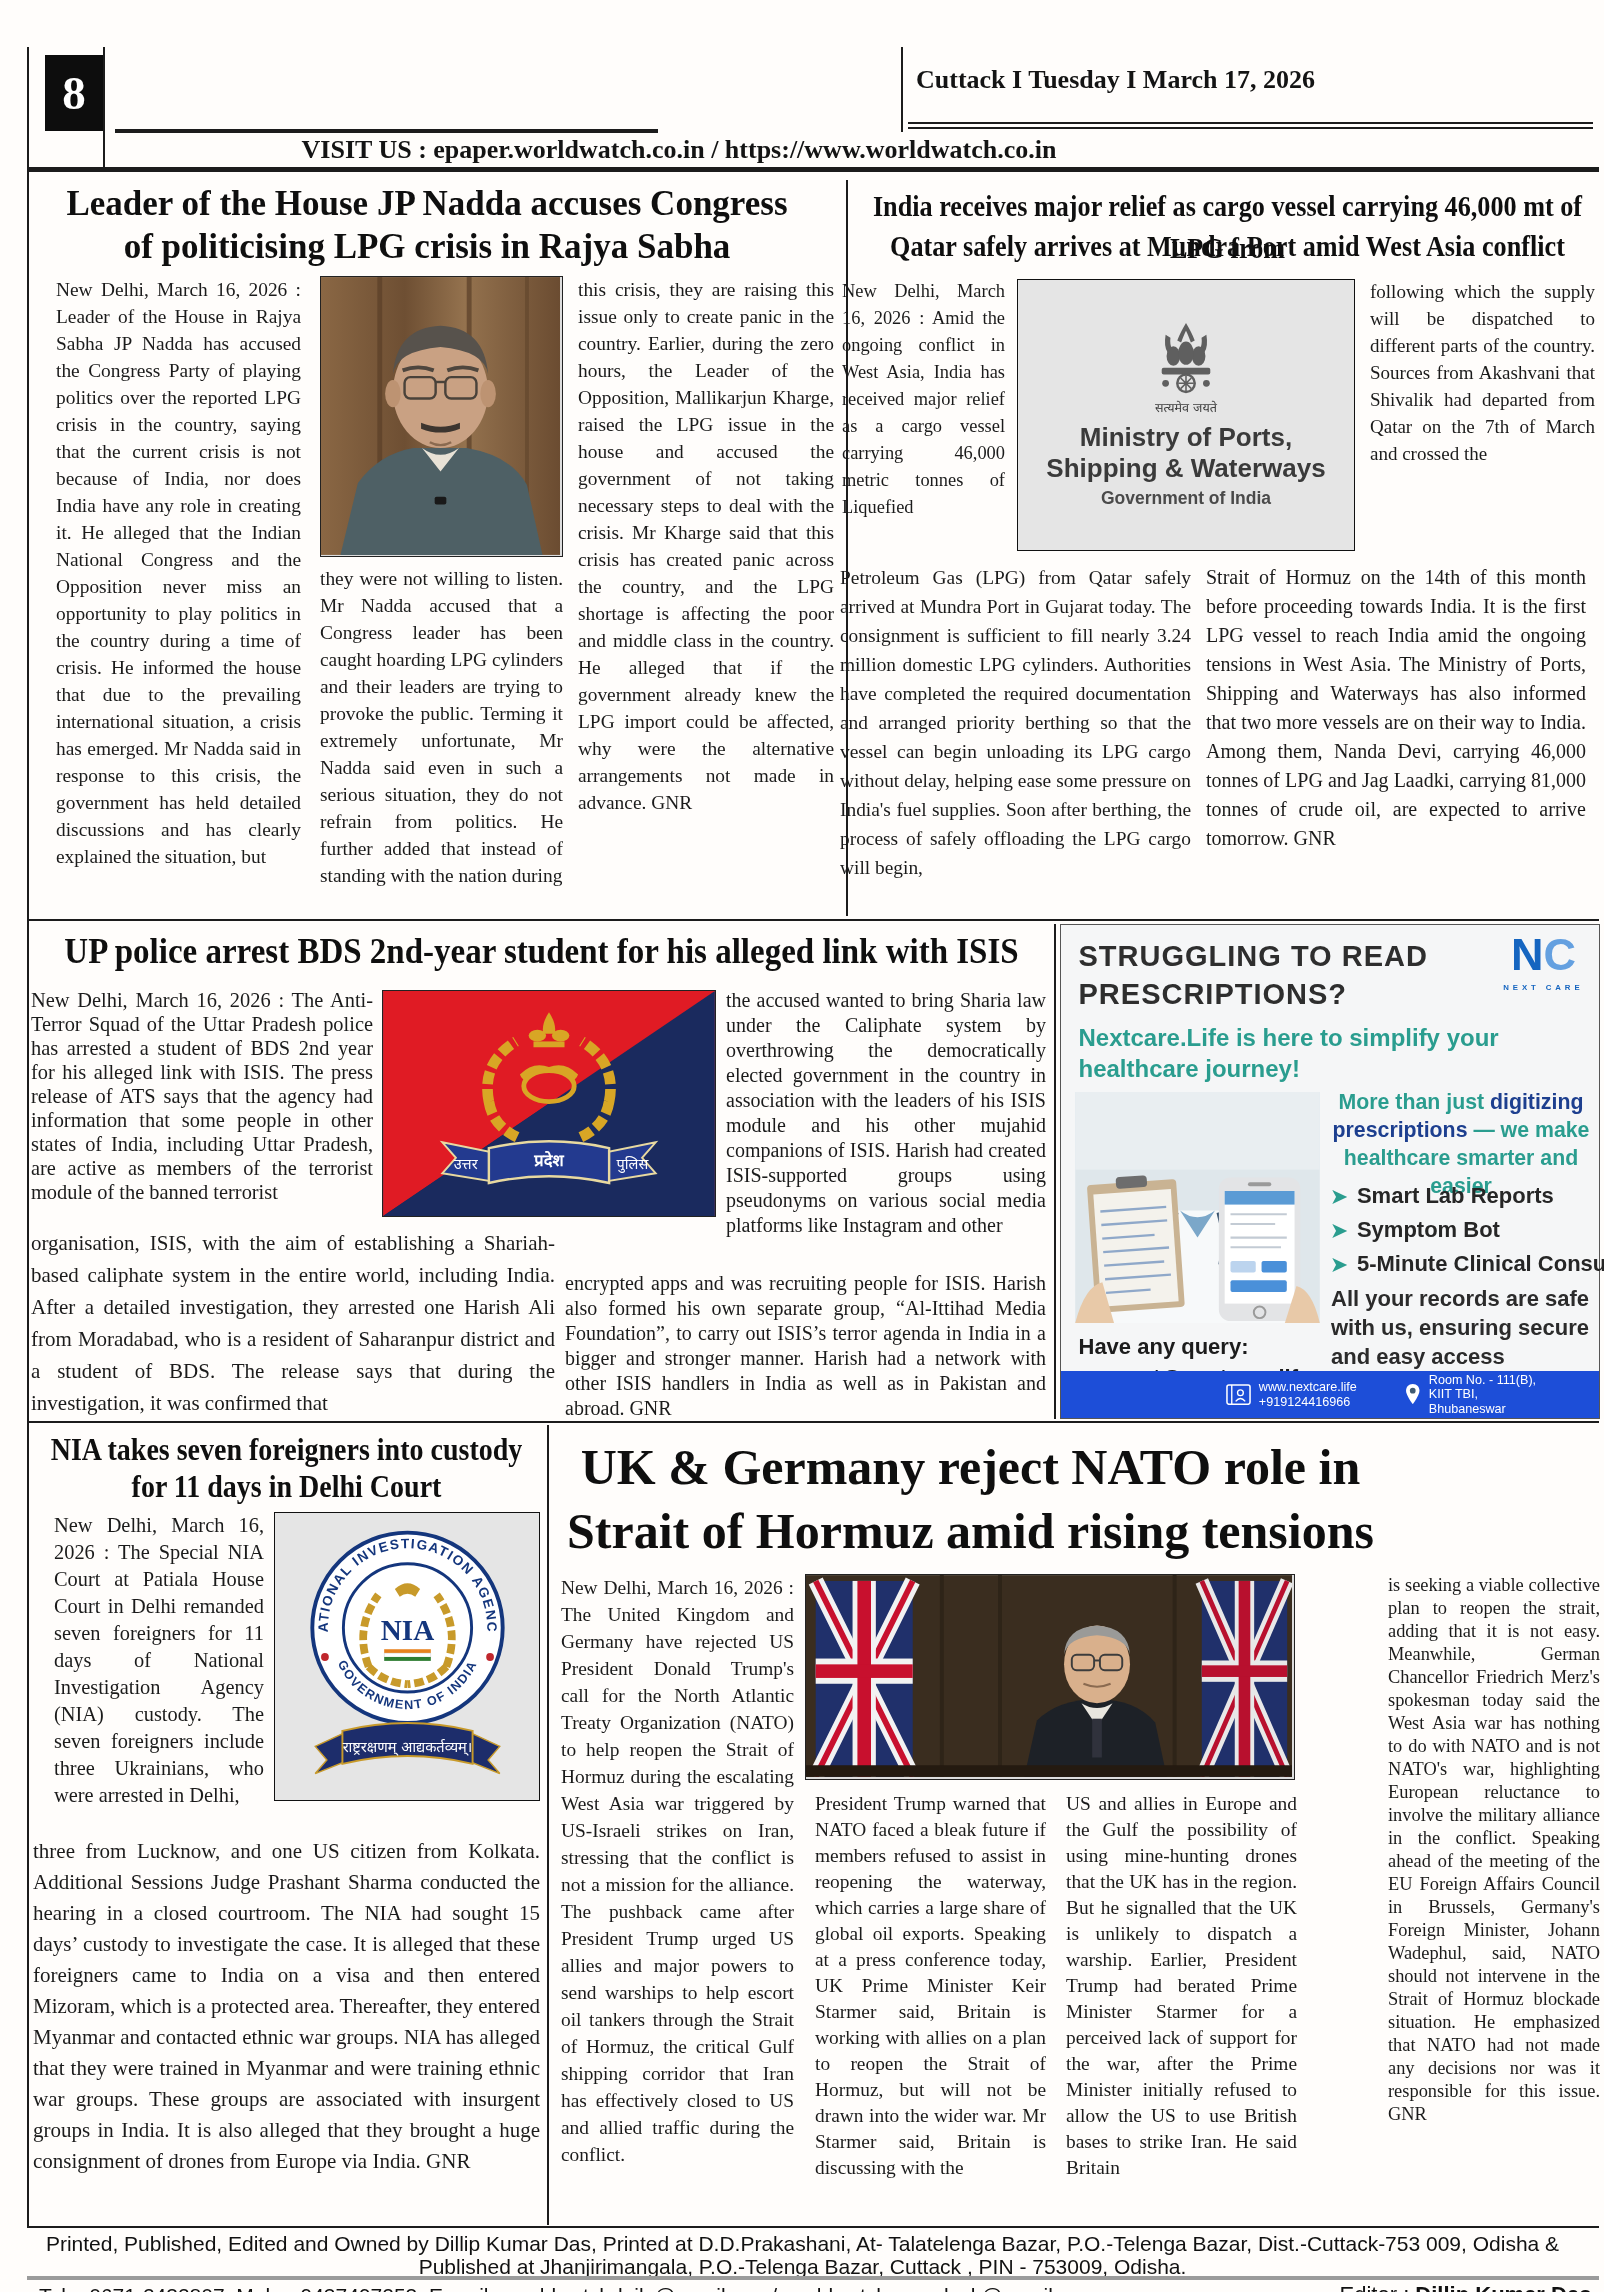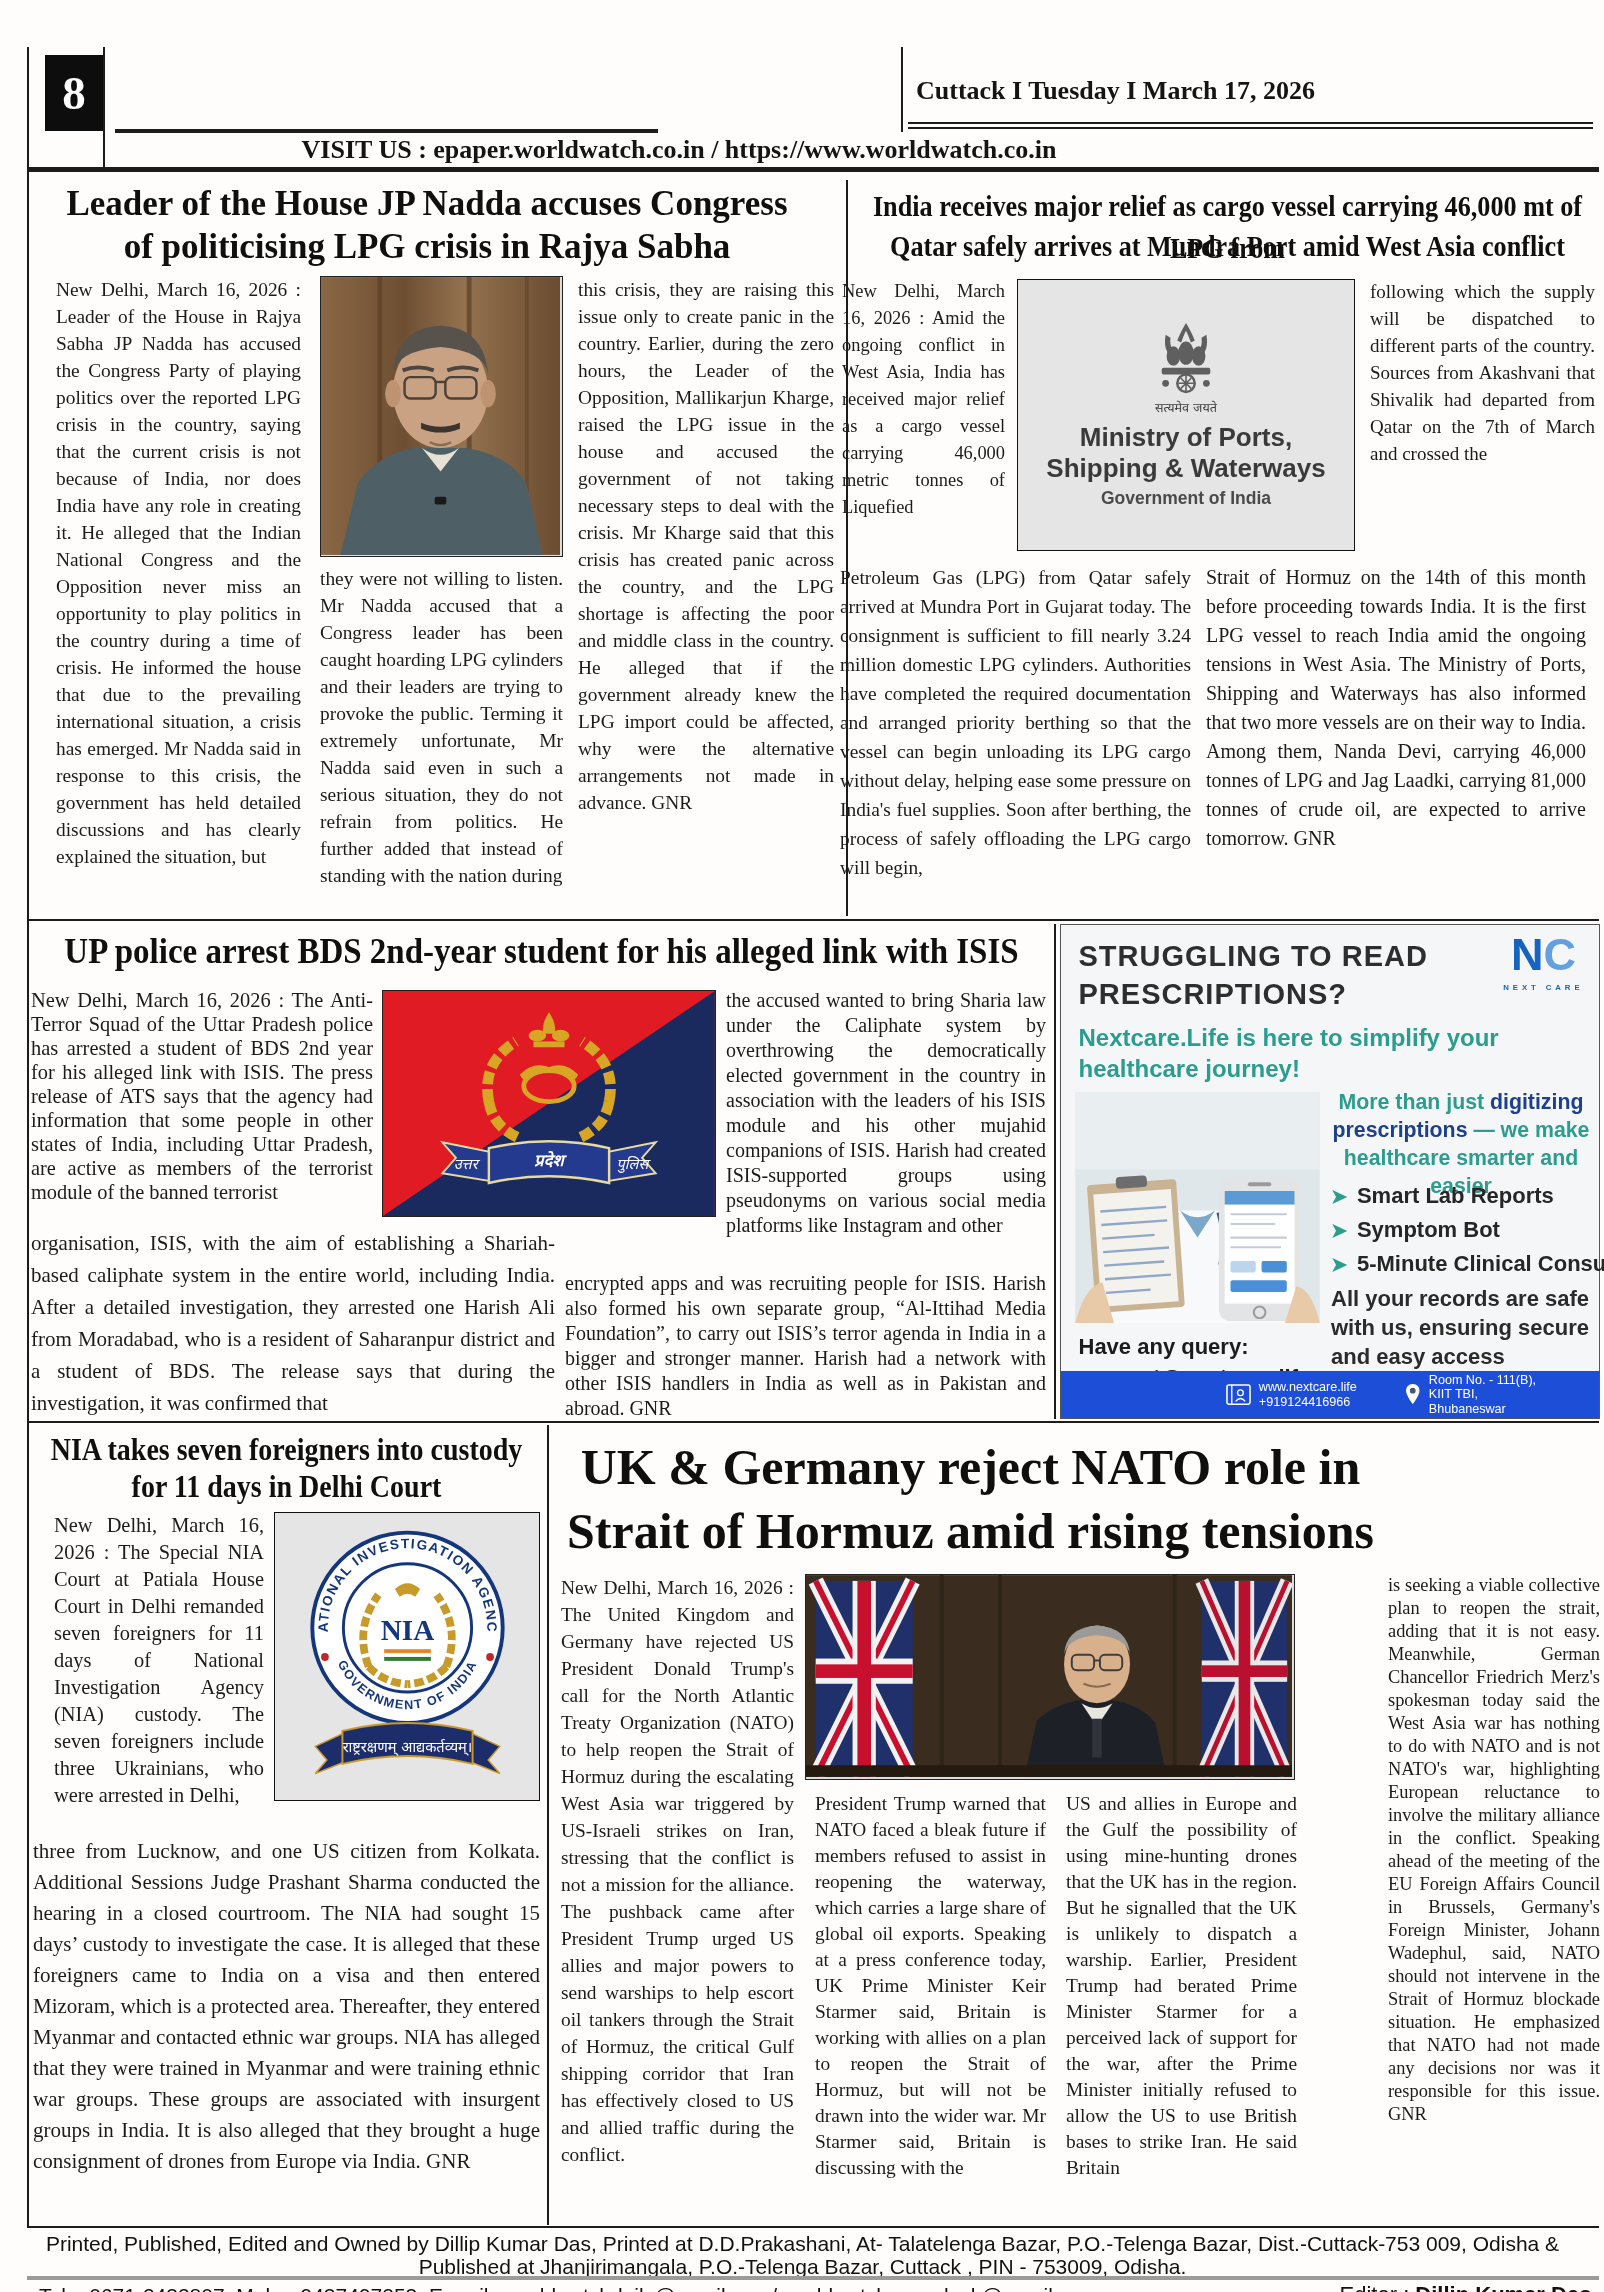--- a/index.html
+++ b/index.html
@@ -2,21 +2,21 @@
 <html><head>
 <meta charset="utf-8">
 <style>
   html,body{margin:0;padding:0;background:#e9e9e9;}
   .page{position:relative;width:1605px;height:2293px;background:#fffdfb;font-family:"Liberation Serif",serif;color:#141414;overflow:hidden;margin:0 auto;}
   .abs{position:absolute;}
   .rule{background:#1c1c1c;}
   .grule{background:#9b9b9b;}
   .hl{font-weight:bold;text-align:center;color:#0f0f0f;}
   .body-txt{text-align:justify;color:#1b1b1b;overflow:hidden;}
-  .photo-frame{border:1.9px solid #222;box-sizing:border-box;overflow:hidden;background:#ddd;font-style:italic;}
+  .photo-frame{border:1.9px solid #222;box-sizing:border-box;overflow:hidden;background:#ddd;}
   .box-frame{border:1.9px solid #111;box-sizing:border-box;background:#e5e5e5;}
   
   .numbox{background:#0d0d0d;color:#fff;display:flex;align-items:center;justify-content:center;font-size:47px;font-weight:bold;}
   .masthead{font-weight:bold;font-size:54px;letter-spacing:-1.9px;transform:scaleY(1.28);transform-origin:center;color:#171717;text-shadow:1.9px 1.9px 0 rgba(40,40,40,.35);white-space:nowrap;}
   .dateline{font-weight:bold;font-size:26px;white-space:nowrap;}
   .visit{font-weight:bold;font-size:26px;text-align:center;}
   
   .mlogo{display:flex;flex-direction:column;align-items:center;justify-content:center;height:100%;font-family:"Liberation Sans",sans-serif;}
   .mlogo .motto{font-family:"DejaVu Sans",sans-serif;font-size:12.6px;color:#3d3d3d;margin-top:1.9px;}
   .mlogo .l1{font-size:26px;font-weight:bold;color:#3a3a3a;margin-top:5.8px;}
@@ -52,21 +52,21 @@
 
   <div class="abs rule" style="left:27px;top:47px;width:1.9px;height:2179px;"></div>
   <div class="abs numbox" style="left:45px;top:55px;width:58px;height:76px;">
     <span>8</span>
   </div>
   <div class="abs rule" style="left:103px;top:47px;width:1.9px;height:122px;"></div>
 
   <div class="abs rule" style="left:115px;top:129px;width:543px;height:3.9px;"></div>
 
   <div class="abs rule" style="left:901px;top:47px;width:1.9px;height:85px;"></div>
-  <div class="abs dateline" style="left:916px;top:76px;">Cuttack I Tuesday I March 17,  2026</div>
+  <div class="abs dateline" style="left:916px;top:65px;">Cuttack I Tuesday I March 17,  2026</div>
   <div class="abs rule" style="left:908px;top:122px;width:685px;height:1.9px;"></div>
   <div class="abs rule" style="left:908px;top:127px;width:685px;height:1.9px;"></div>
 
   <div class="abs visit" style="left:116px;top:135px;width:1126px;">VISIT US : epaper.worldwatch.co.in / https://www.worldwatch.co.in</div>
   <div class="abs rule" style="left:27px;top:167px;width:1572px;height:4.9px;"></div>
 
   <div class="abs hl" style="left:39px;top:225px;width:776px;font-size:35px;line-height:43px;">of politicising LPG crisis in Rajya Sabha</div>
   <div class="abs hl" style="left:39px;top:182px;width:776px;font-size:35px;line-height:43px;">Leader of the House JP Nadda accuses Congress</div>
 
   <div class="abs body-txt" style="left:56px;top:276px;width:245px;height:640px;font-size:19.4px;line-height:27px;">New Delhi, March 16, 2026 : Leader of the House in Rajya Sabha JP Nadda has accused the Congress Party of playing politics over the reported LPG crisis in the country, saying that the current crisis is not because of India, nor does India have any role in creating it.  He alleged that the Indian National Congress and the Opposition never miss an opportunity to play politics in the country during a time of crisis. He informed the house that due to the prevailing international situation, a crisis has emerged. Mr Nadda said in response to this crisis, the government has held detailed discussions and has clearly explained the situation, but</div>

